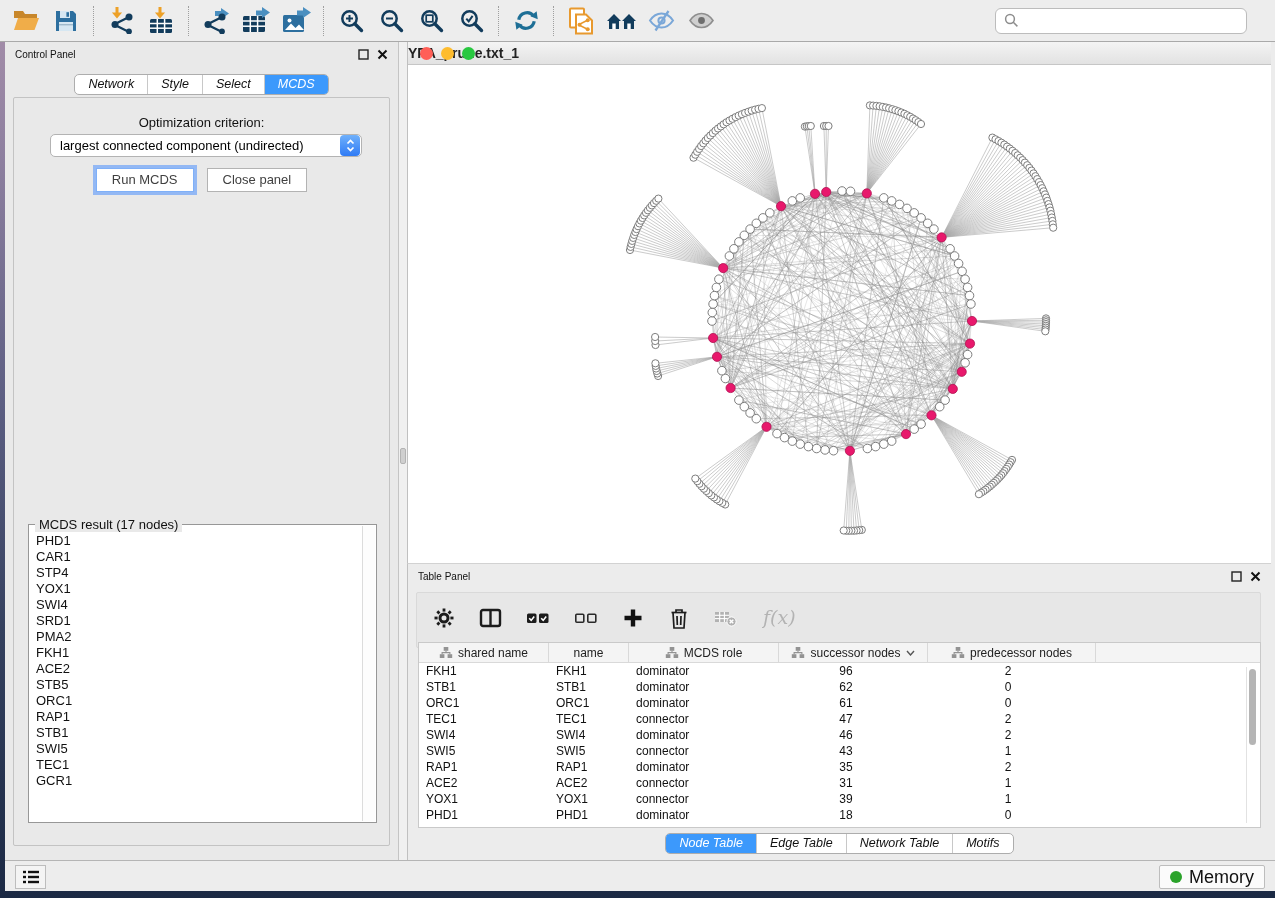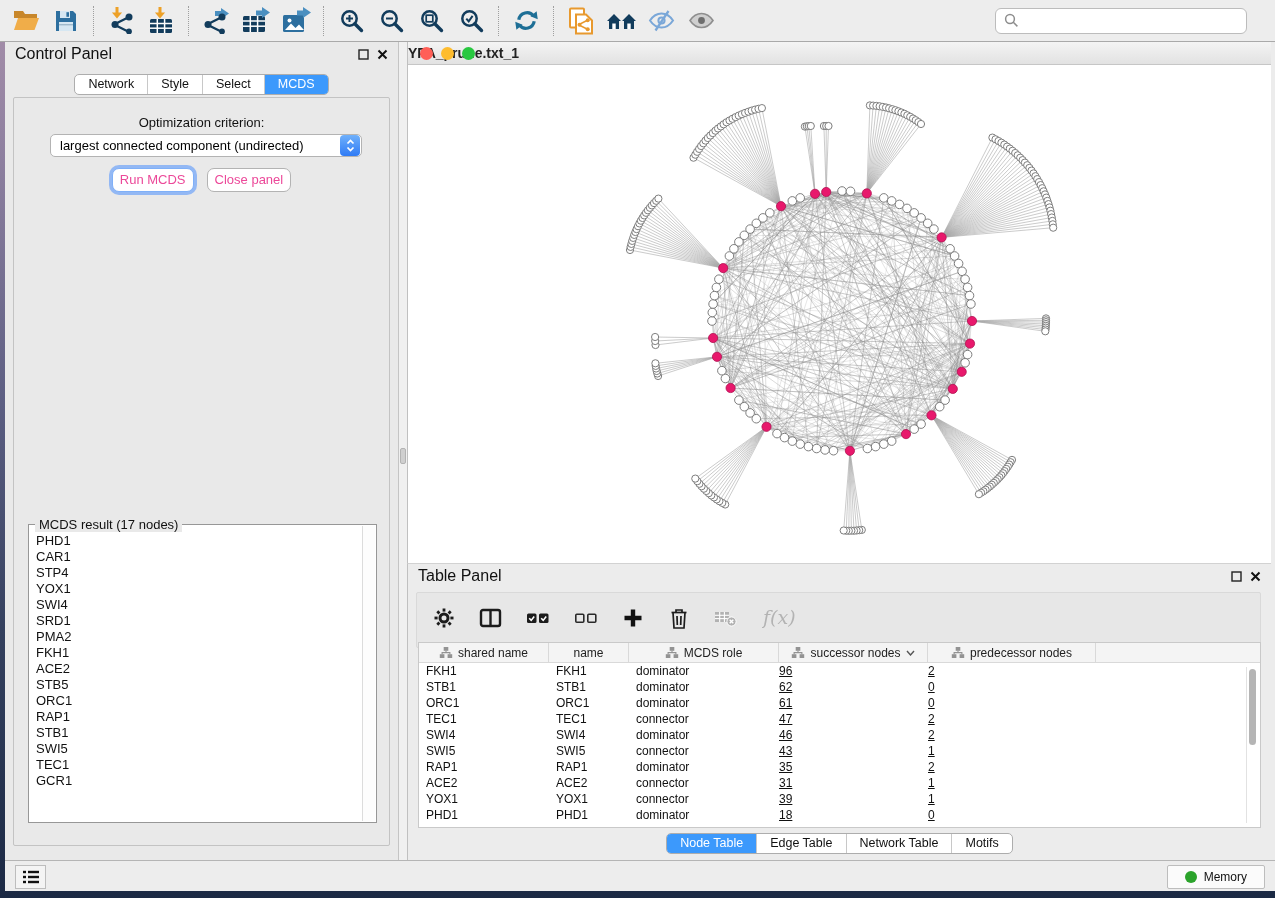--- a/index.html
+++ b/index.html
@@ -14,37 +14,37 @@
     background:#ededed; border-bottom:1px solid #a9a9a9;
     display:flex; align-items:center; padding-left:6px; }
   .tb-btn { width:40px; height:36px; display:flex; align-items:center; justify-content:center; border-radius:4px; }
   .tb-sep { width:1px; height:30px; border-left:1px dotted #9f9f9f; margin:0 7px; }
   .search { margin-left:auto; margin-right:28px; width:252px; height:26px;
     background:#fff; border:1px solid #bcbcbc; border-radius:6px;
     display:flex; align-items:center; padding:0 8px; gap:6px; }
   .search input { border:none; outline:none; flex:1; font-size:13px; background:transparent; font-family:"Liberation Sans",sans-serif; }
   
   #content { position:absolute; left:5px; top:42px; width:1270px; height:849px; background:#ececec; }
-  .titlebar { height:24px; display:flex; align-items:center; padding:0 10px; font-size:16px; color:#111; }
+  .titlebar { height:24px; display:flex; align-items:center; padding:0 10px; font-size:10px; color:#111; }
   .winbtns { margin-left:auto; display:flex; gap:8px; align-items:center; }
   
   #control-panel { position:absolute; left:0; top:0; width:394px; height:818px; background:#e9e9e9; border-right:1px solid #c4c4c4; }
   #cp-tabs { position:absolute; left:0; right:0; top:32px; display:flex; justify-content:center; }
   .seg { display:flex; border:1px solid #adadad; border-radius:5px; overflow:hidden; background:#fff; }
-  .seg-item { padding:2px 13px 3px; font-size:12.5px; color:#111; border-left:1px solid #c8c8c8; white-space:nowrap; }
+  .seg-item { padding:2px 13px 3px; font-size:12.5px; color:#111; border-left:1px solid #c8c8c8; white-space:nowrap;font-style:italic; }
   .seg-item:first-child { border-left:none; }
   .seg-item.sel { background:#3c99fc; color:#fff; }
   #cp-box { position:absolute; left:8px; right:8px; top:55px; bottom:14px; border:1px solid #c3c3c3; border-radius:2px; background:#e9e9e9; }
   #opt-label { position:absolute; left:0; right:0; top:17px; text-align:center; font-size:13px; color:#111; }
   #opt-select { position:absolute; left:36px; width:312px; top:36px; height:23px; background:#fff;
     border:1px solid #b3b3b3; border-radius:5px; display:flex; align-items:center; font-size:13px; padding-left:9px; }
   #opt-stepper { margin-left:auto; width:20px; height:21px; border-radius:4px; margin-right:1px;
     background:linear-gradient(#6fb0fb,#2f7bf5); display:flex; align-items:center; justify-content:center; }
   #cp-buttons { position:absolute; left:0; right:0; top:70px; display:flex; justify-content:center; gap:13px; }
-  .cp-btn { background:#fff; border:1px solid #b3b3b3; border-radius:7px; font-size:13px; padding:3px 7px 4px; color:#ec4899; }
+  .cp-btn { background:#fff; border:1px solid #b3b3b3; border-radius:0; font-size:13px; padding:3px 15px 4px; color:#404040; }
   .cp-btn.focused { box-shadow:0 0 0 3px rgba(77,144,254,.55); border-color:#7fb0f8; }
   #mcds-result { position:absolute; left:14px; right:12px; top:426px; bottom:22px; border:1px solid #979797; background:#fff; }
   #mcds-legend { position:absolute; left:6px; top:-8px; background:#e9e9e9; padding:0 4px; font-size:13px; color:#111; }
   #mcds-list { position:absolute; left:1px; top:8px; right:15px; bottom:1px; overflow:hidden; }
   .mcds-item { font-size:13px; line-height:16px; padding-left:6px; color:#111; }
   #mcds-scroll { position:absolute; top:1px; bottom:1px; right:1px; width:13px; background:#fdfdfd; border-left:1px solid #dcdcdc; }
   
   #splitter-v { position:absolute; left:394px; top:0; width:8px; height:818px; background:#f0f0f0; }
   #splitter-v .handle { position:absolute; left:1px; top:406px; width:6px; height:16px; background:#cfcfcf; border:1px solid #b3b3b3; border-radius:2px; }
   
@@ -57,32 +57,32 @@
   
   #table-panel { position:absolute; left:402px; top:521px; width:864px; height:297px; background:#ececec; border-left:1px solid #c0c0c0; border-top:1px solid #d2d2d2; }
   #tp-toolbar { position:absolute; left:8px; right:10px; top:28px; height:56px; background:#e7e7e7; border:1px solid #d9d9d9; border-radius:2px;
     display:flex; align-items:center; gap:24px; padding-left:16px; }
   #tp-table { position:absolute; left:10px; right:10px; top:78px; height:186px; background:#fff; border:1px solid #c9c9c9; }
   #tp-header { display:grid; grid-template-columns:130px 80px 150px 149px 168px 1fr; height:20px; background:#f4f4f4; border-bottom:1px solid #d9d9d9; }
   .hcell { display:flex; align-items:center; justify-content:center; gap:5px; font-size:12px; color:#222; border-right:1px solid #d9d9d9; overflow:hidden; }
   .hcell.filler { border-right:none; }
   .trow { display:grid; grid-template-columns:130px 80px 150px 149px 168px 1fr; height:16px; }
   .tcell { font-size:12px; color:#111; line-height:16px; padding-left:7px; white-space:nowrap; overflow:hidden; }
-  .tcell.num { text-align:left; padding-left:0;text-decoration:underline; }
+  .tcell.num { text-align:center; padding-left:0; }
   .tcell.num.c4 { padding-right:15px; }
   .tcell.num.c5 { padding-right:8px; }
   #tp-scroll { position:absolute; right:3px; top:24px; bottom:4px; width:11px; background:#fff; border-left:1px solid #e2e2e2; }
   #tp-thumb { position:absolute; left:2px; top:2px; width:7px; height:76px; background:#b5b5b5; border-radius:4px; }
   #tp-tabs { position:absolute; left:0; right:0; top:269px; display:flex; justify-content:center; }
   
   #status-bar { position:absolute; left:0; top:818px; width:1270px; height:31px; background:#ededed; border-top:1px solid #b5b5b5; }
   #list-btn { position:absolute; left:10px; top:4px; width:31px; height:24px; background:#f4f4f4; border:1px solid #bdbdbd;
     display:flex; align-items:center; justify-content:center; }
   #memory-btn { position:absolute; right:10px; top:4px; height:24px; background:#fbfbfb; border:1px solid #bdbdbd; border-radius:2px;
-    display:flex; align-items:center; gap:7px; padding:0 17px; font-size:12px; color:#111; }
+    display:flex; align-items:center; gap:7px; padding:0 10px; font-size:18px; color:#111; }
   #memory-dot { width:12px; height:12px; border-radius:50%; }
 </style>
 </head>
 <body>
 
 <div id="toolbar">
   <div class="tb-btn">
     <svg width="27" height="23" viewBox="0 0 27 23">
       <path d="M1 2h9l2 3h12v4H1z" fill="#c8872b"></path>
         <path d="M5.5 9H26l-4.5 12H1L5 9z" fill="#f0ad49"></path>

